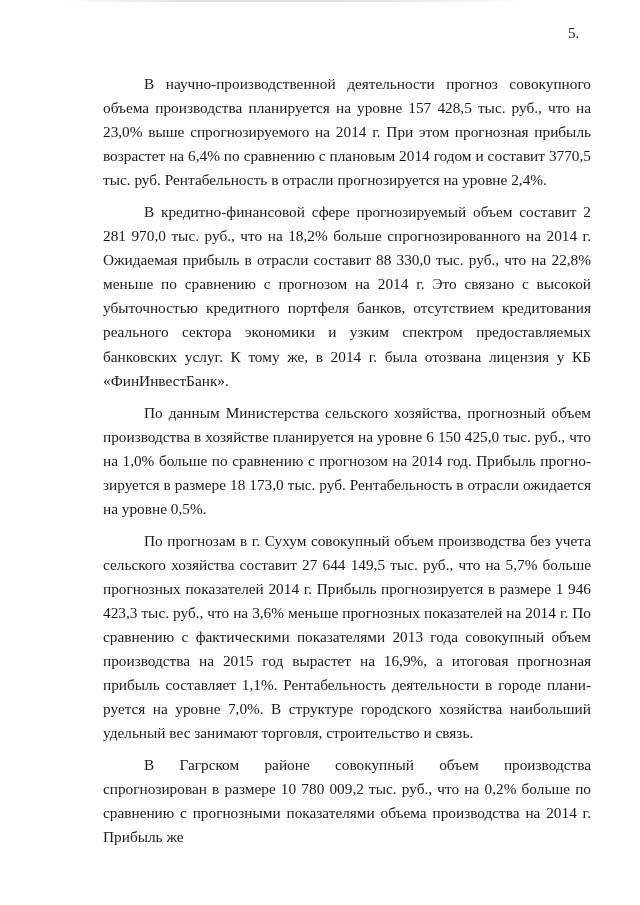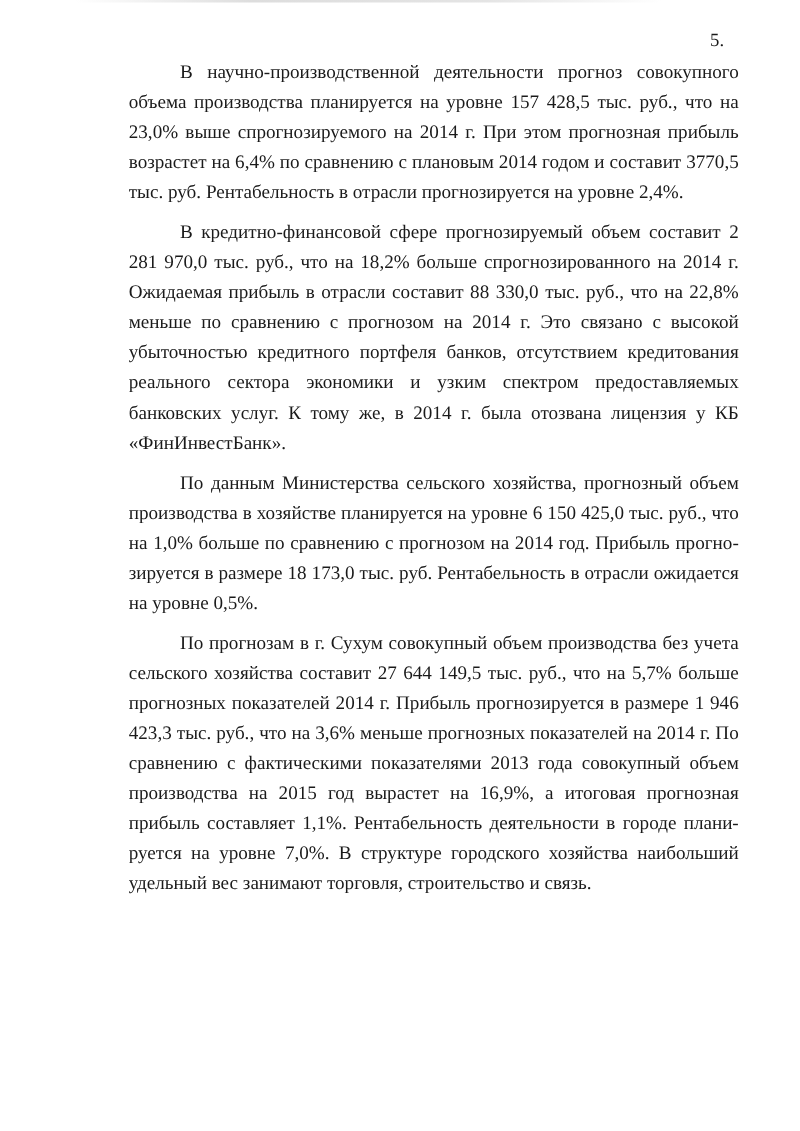--- a/index.html
+++ b/index.html
@@ -26,21 +26,21 @@
     .page-number {
       position: absolute;
       top: 24px;
       left: 568px;
       font-size: 15px;
       line-height: 18px;
     }
     .body-text {
       position: absolute;
       left: 103px;
-      top: 46px;
+      top: 72px;
       width: 488px;
       font-size: 15.3px;
       line-height: 24.05px;
     }
     .para {
       margin: 0 0 8px 0;
       text-align: justify;
       text-indent: 41px;
       hyphens: manual;
     }
@@ -50,13 +50,14 @@
 
 <div class="scan-edge"></div>
 
 <div class="page-number">5.</div>
 
 <div class="body-text">
   <p class="para">В научно-производственной деятельности прогноз совокупного объема производства планируется на уровне 157 428,5 тыс. руб., что на 23,0% выше спрогнозируемого на 2014 г. При этом прогнозная прибыль возрастет на 6,4% по сравнению с плановым 2014 годом и составит 3770,5 тыс. руб. Рентабельность в отрасли прогнозируется на уровне 2,4%.</p>
   <p class="para">В кредитно-финансовой сфере прогнозируемый объем составит 2 281 970,0 тыс. руб., что на 18,2% больше спрогнозированного на 2014 г. Ожидаемая прибыль в отрасли составит 88 330,0 тыс. руб., что на 22,8% меньше по сравнению с прогнозом на 2014 г. Это связано с высокой убыточностью кредитного портфеля банков, отсутствием кредитования реального сектора экономики и узким спектром предоставляемых банковских услуг. К тому же, в 2014 г. была отозвана лицензия у КБ «ФинИнвестБанк».</p>
   <p class="para">По данным Министерства сельского хозяйства, прогнозный объем производства в хозяйстве планируется на уровне 6 150 425,0 тыс. руб., что на 1,0% больше по сравнению с прогнозом на 2014 год. Прибыль прогно-зируется в размере 18 173,0 тыс. руб. Рентабельность в отрасли ожидается на уровне 0,5%.</p>
   <p class="para">По прогнозам в г. Сухум совокупный объем производства без учета сельского хозяйства составит 27 644 149,5 тыс. руб., что на 5,7% больше прогнозных показателей 2014 г. Прибыль прогнозируется в размере 1 946 423,3 тыс. руб., что на 3,6% меньше прогнозных показателей на 2014 г. По сравнению с фактическими показателями 2013 года совокупный объем производства на 2015 год вырастет на 16,9%, а итоговая прогнозная прибыль составляет 1,1%. Рентабельность деятельности в городе плани-руется на уровне 7,0%. В структуре городского хозяйства наибольший удельный вес занимают торговля, строительство и связь.</p>
+  <p class="para">В Гагрском районе совокупный объем производства спрогнозирован в размере 10 780 009,2 тыс. руб., что на 0,2% больше по сравнению с прогнозными показателями объема производства на 2014 г. Прибыль же</p>
 </div>
 
 </body></html>

